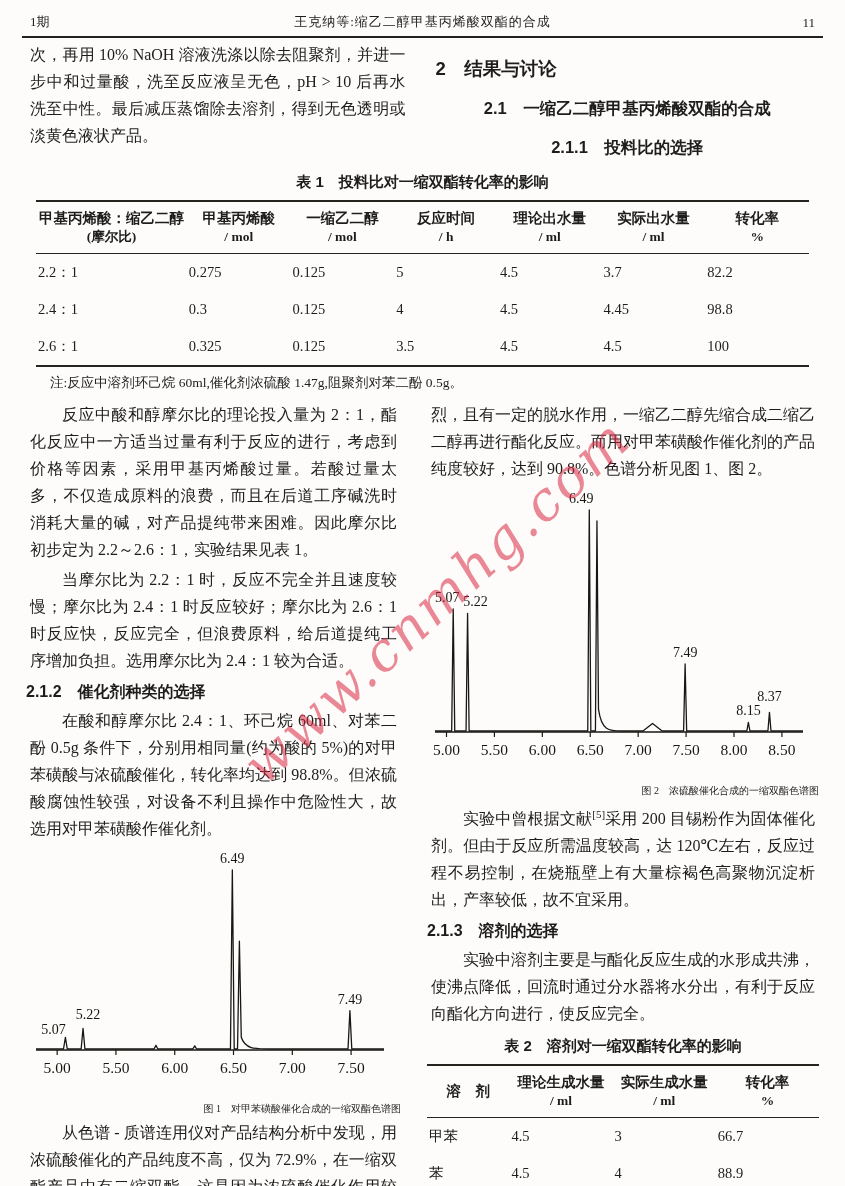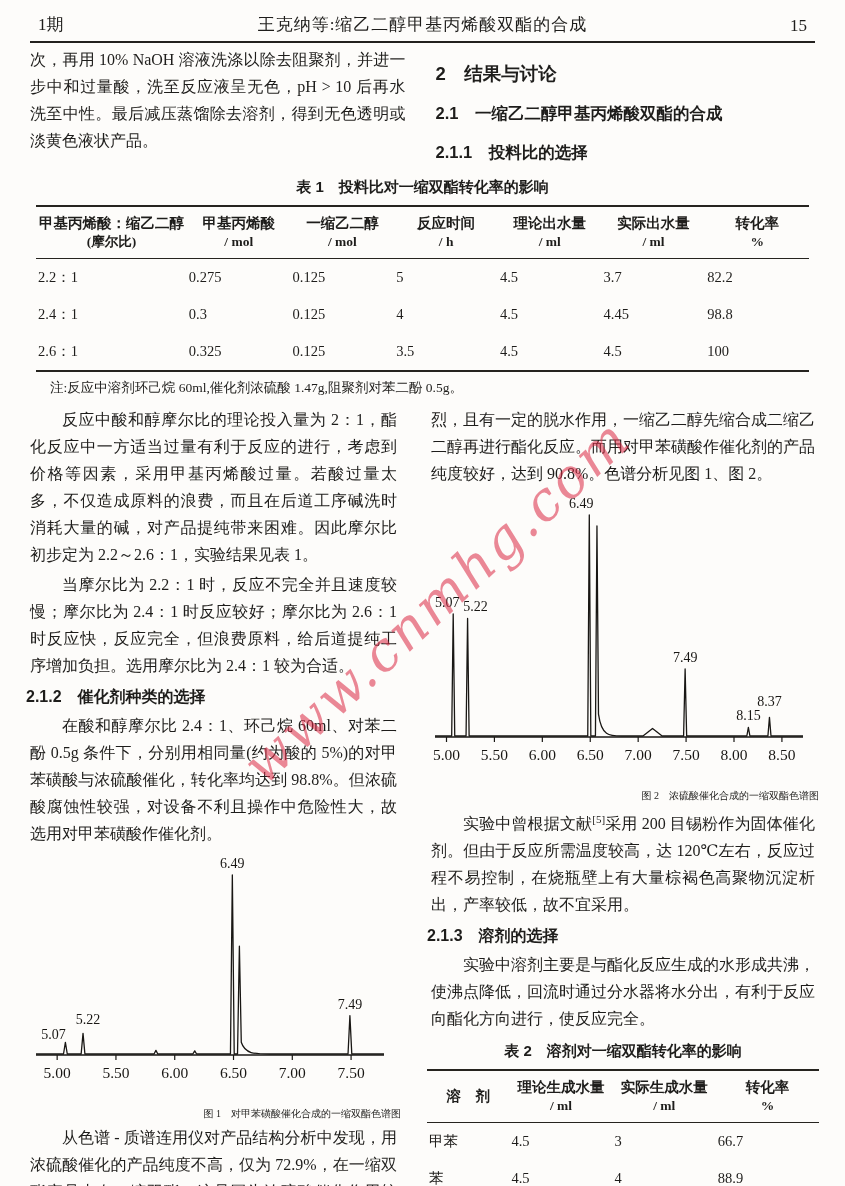--- a/index.html
+++ b/index.html
@@ -8,36 +8,36 @@
     width:845px;height:1186px;
     margin:0 auto;
     background:#fdfcfa;
     font-family:"Liberation Serif","DejaVu Serif",serif;
     color:#1e1d1b;
     overflow:hidden;
   }
   
   .pagehead{
     display:flex;align-items:flex-end;
-    margin:0 30px;padding:13px 8px 5px;
+    margin:0 22px;padding:13px 8px 5px;
     border-bottom:2.5px solid #23211e;
-    font-size:17px;
+    font-size:13px;
   }
   .ph-left{width:90px;text-align:left;}
   .ph-center{flex:1;text-align:center;letter-spacing:1px;}
   .ph-right{width:90px;text-align:right;}
   main{padding:0 26px;}
   .tworow{display:grid;grid-template-columns:1fr 1fr;column-gap:26px;}
   
   .body-p{margin:3px 4px;text-align:justify;font-size:16px;line-height:27px;}
   .indent{text-indent:2em;}
   sup{font-size:11px;}
   
   .h-big{font-family:"Liberation Sans","DejaVu Sans",sans-serif;font-weight:bold;font-size:18.5px;margin:18px 0 6px;}
-  .h-sub{font-family:"Liberation Sans","DejaVu Sans",sans-serif;font-weight:bold;font-size:16.5px;margin:17px 0 2px;}
+  .h-sub{font-family:"Liberation Sans","DejaVu Sans",sans-serif;font-weight:bold;font-size:16.5px;margin:17px 0 2px;text-align:center;}
   .h-sub2{font-family:"Liberation Sans","DejaVu Sans",sans-serif;font-weight:bold;font-size:16px;margin:8px 0 4px;}
   
   .tblock{margin:12px 10px 6px;}
   .t2block{margin:10px 0 0;}
   .ttitle{text-align:center;font-family:"Liberation Sans","DejaVu Sans",sans-serif;font-weight:bold;font-size:15px;margin-bottom:8px;}
   table.dtable{width:100%;border-collapse:collapse;border-top:2px solid #26241f;border-bottom:2px solid #26241f;table-layout:fixed;}
   table.dtable thead tr{border-bottom:1.5px solid #26241f;}
   table.dtable th{font-weight:bold;padding:7px 2px;font-size:14.5px;text-align:center;vertical-align:middle;}
   table.dtable td{padding:9px 2px;font-size:14.5px;text-align:left;}
   .t2 td{padding:8px 2px;}
@@ -63,21 +63,21 @@
 </head>
 <body>
 
 <div class="page">
 
   <div class="watermark">www.cnmhg.com</div>
 
   <header class="pagehead">
     <span class="ph-left">1期</span>
     <span class="ph-center">王克纳等:缩乙二醇甲基丙烯酸双酯的合成</span>
-    <span class="ph-right">15</span>
+    <span class="ph-right">11</span>
   </header>
 
   <main>
 
     <div class="tworow">
       <div class="col">
         <p class="body-p">次，再用 10% NaOH 溶液洗涤以除去阻聚剂，并进一步中和过量酸，洗至反应液呈无色，pH &gt; 10 后再水洗至中性。最后减压蒸馏除去溶剂，得到无色透明或淡黄色液状产品。</p>
       </div>
       <div class="col">
         <div class="h-big">2　结果与讨论</div>

